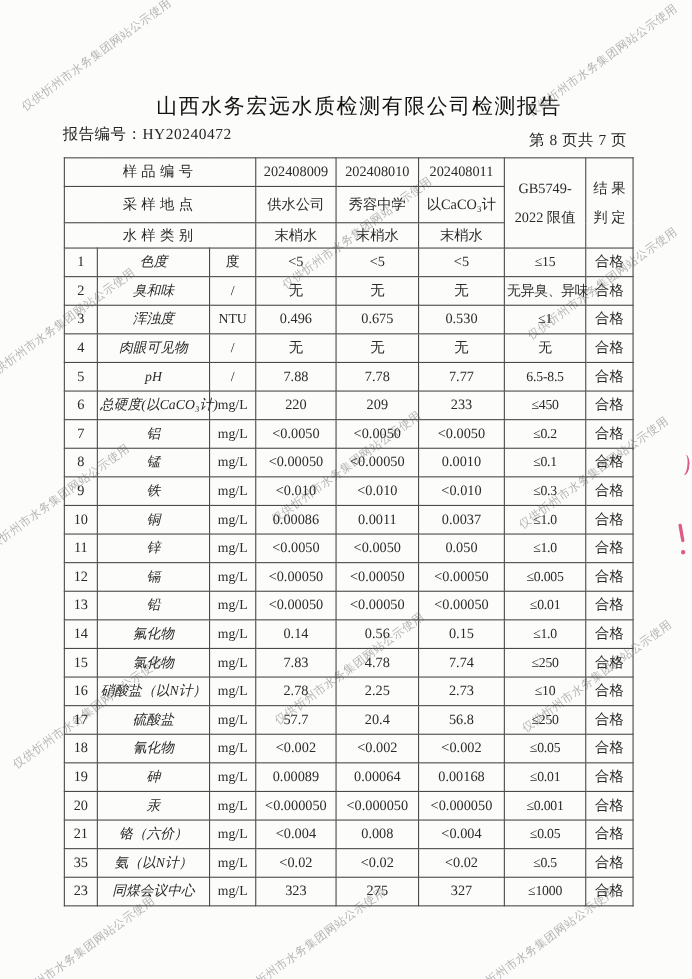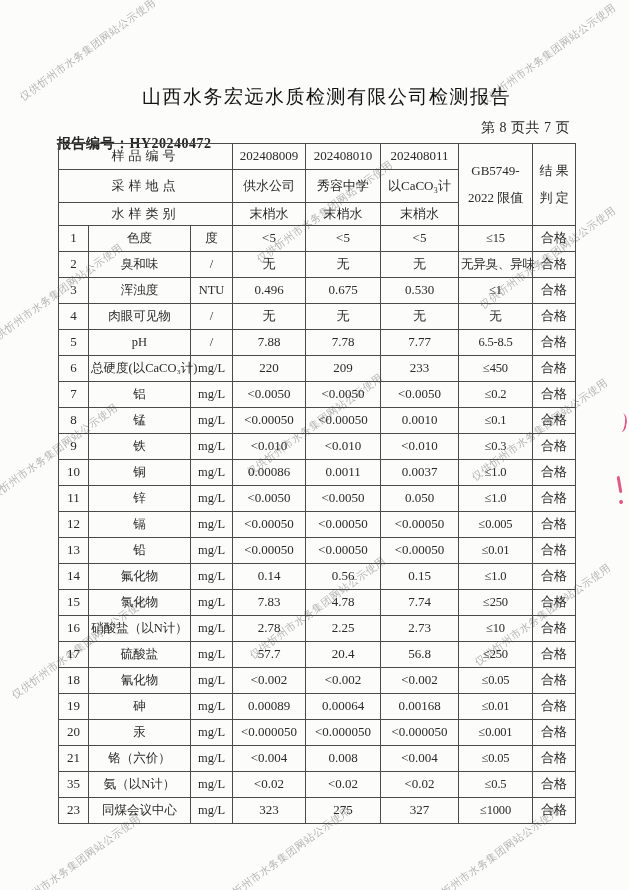--- a/index.html
+++ b/index.html
@@ -14,36 +14,36 @@
     transform:translate(-50%,-50%) rotate(-36deg);
     font-size:10.5px;letter-spacing:.5px;white-space:nowrap;
     color:#b5b5b5;user-select:none;pointer-events:none;
   }
   
   .title{
     position:absolute;top:84px;left:12px;width:100%;text-align:center;
     font-family:"Liberation Sans","DejaVu Sans",sans-serif;
     font-size:19px;font-weight:normal;letter-spacing:1.5px;color:#131313;
   }
-  .meta-left{position:absolute;top:135px;left:57px;font-size:14px;letter-spacing:.5px;font-weight:bold;}
+  .meta-left{position:absolute;top:113px;left:57px;font-size:14px;letter-spacing:.5px;}
   .meta-right{position:absolute;top:119px;left:481px;font-size:14px;letter-spacing:.5px;}
   
   table.report{
     position:absolute;left:58px;top:143px;width:517px;
     border-collapse:collapse;table-layout:fixed;
     font-size:13px;color:#2a2a2a;padding-left:21px;
   }
   table.report td{
     border:1px solid #4a4a4a;text-align:center;vertical-align:middle;
     padding:0 2px;line-height:1.25;overflow:visible;
   }
   tr.h1{height:26px;} tr.h2{height:33px;} tr.h3{height:23px;}
   tbody tr.data-row{height:26px;}
   .hlabel{letter-spacing:4px;}
-  .c-item{text-align:left;padding-left:6px;white-space:nowrap;font-size:12.5px;}
+  .c-item{text-align:left;padding-left:6px;white-space:nowrap;font-size:12.5px;font-style:italic;}
   .c-unit{font-size:12.5px;}
   .c-limit{font-size:12.5px;white-space:nowrap;letter-spacing:-.2px;}
   .stack{display:flex;flex-direction:column;gap:11px;align-items:center;justify-content:space-between;}
   
   .pen{position:absolute;pointer-events:none;}
   .pen1{left:617px;top:413px;width:8px;height:19px;
         border-right:2.5px solid #e05a86;border-radius:0 60% 40% 60%;
         transform:rotate(10deg);}
   .pen2{left:618px;top:476px;width:3px;height:17px;background:#e05a86;
         border-radius:2px;transform:rotate(-10deg);}

